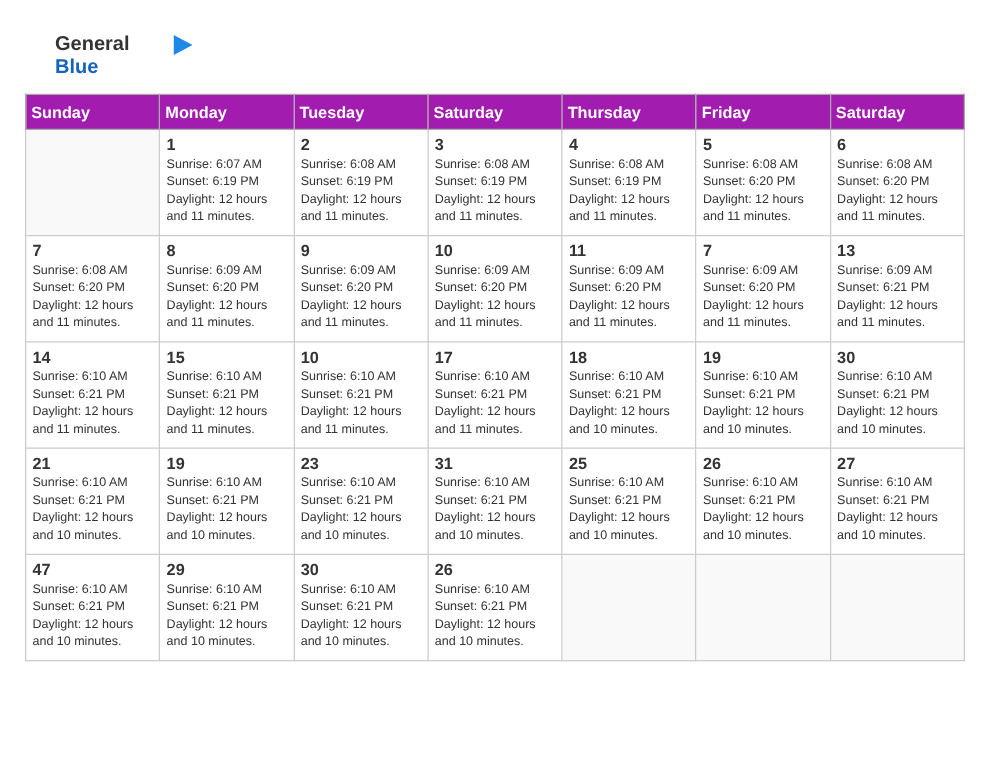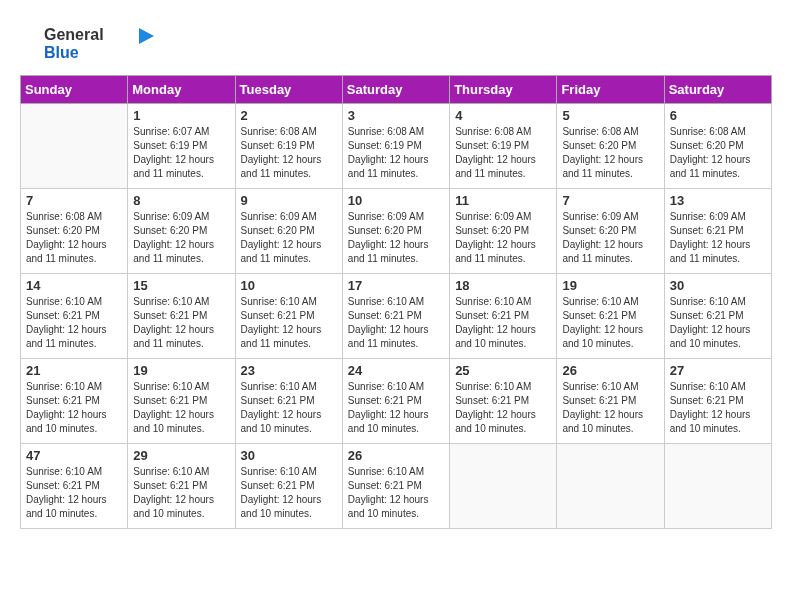--- a/index.html
+++ b/index.html
@@ -198,21 +198,21 @@
         </td>
         <td>
           <span class="day-number">19</span>
           <div class="day-info">Sunrise: 6:10 AM<br>Sunset: 6:21 PM<br>Daylight: 12 hours and 10 minutes.</div>
         </td>
         <td>
           <span class="day-number">23</span>
           <div class="day-info">Sunrise: 6:10 AM<br>Sunset: 6:21 PM<br>Daylight: 12 hours and 10 minutes.</div>
         </td>
         <td>
-          <span class="day-number">24</span>
+          <span class="day-number">31</span>
           <div class="day-info">Sunrise: 6:10 AM<br>Sunset: 6:21 PM<br>Daylight: 12 hours and 10 minutes.</div>
         </td>
         <td>
           <span class="day-number">25</span>
           <div class="day-info">Sunrise: 6:10 AM<br>Sunset: 6:21 PM<br>Daylight: 12 hours and 10 minutes.</div>
         </td>
         <td>
           <span class="day-number">26</span>
           <div class="day-info">Sunrise: 6:10 AM<br>Sunset: 6:21 PM<br>Daylight: 12 hours and 10 minutes.</div>
         </td>

